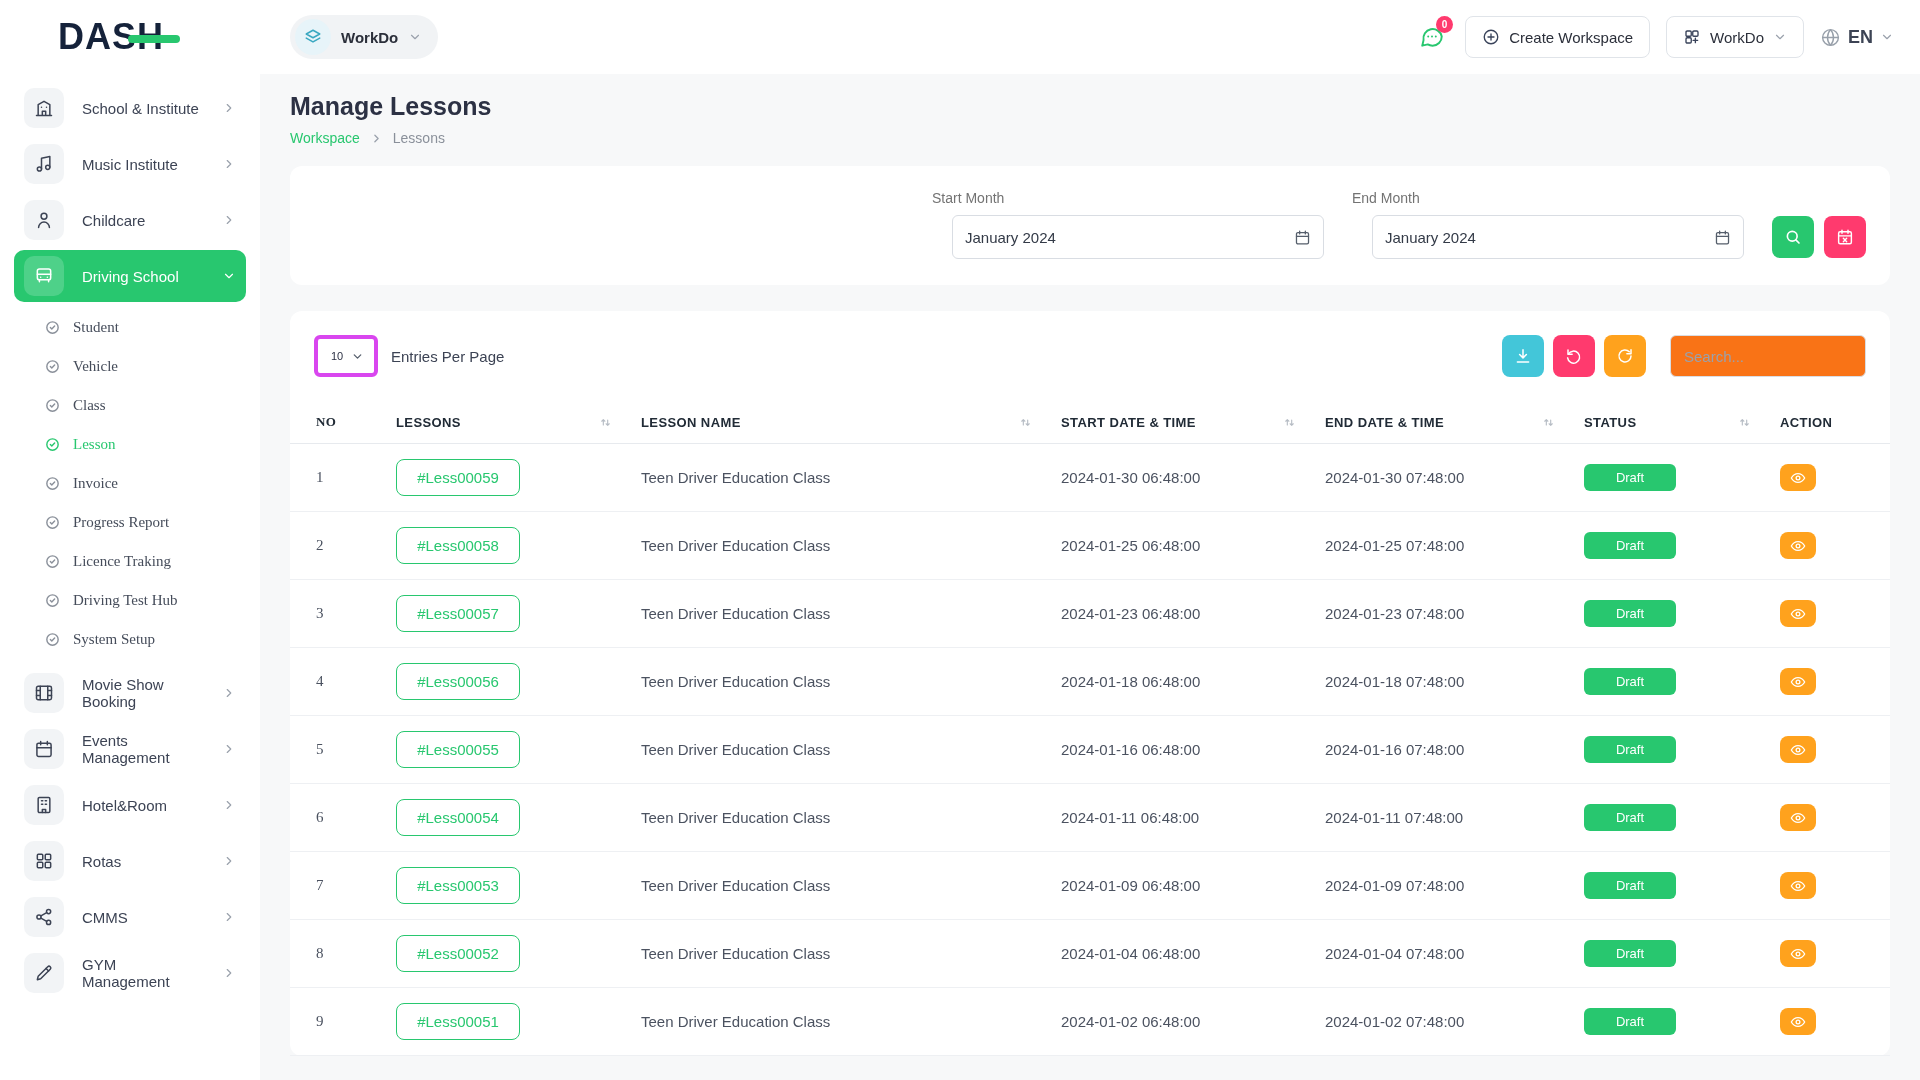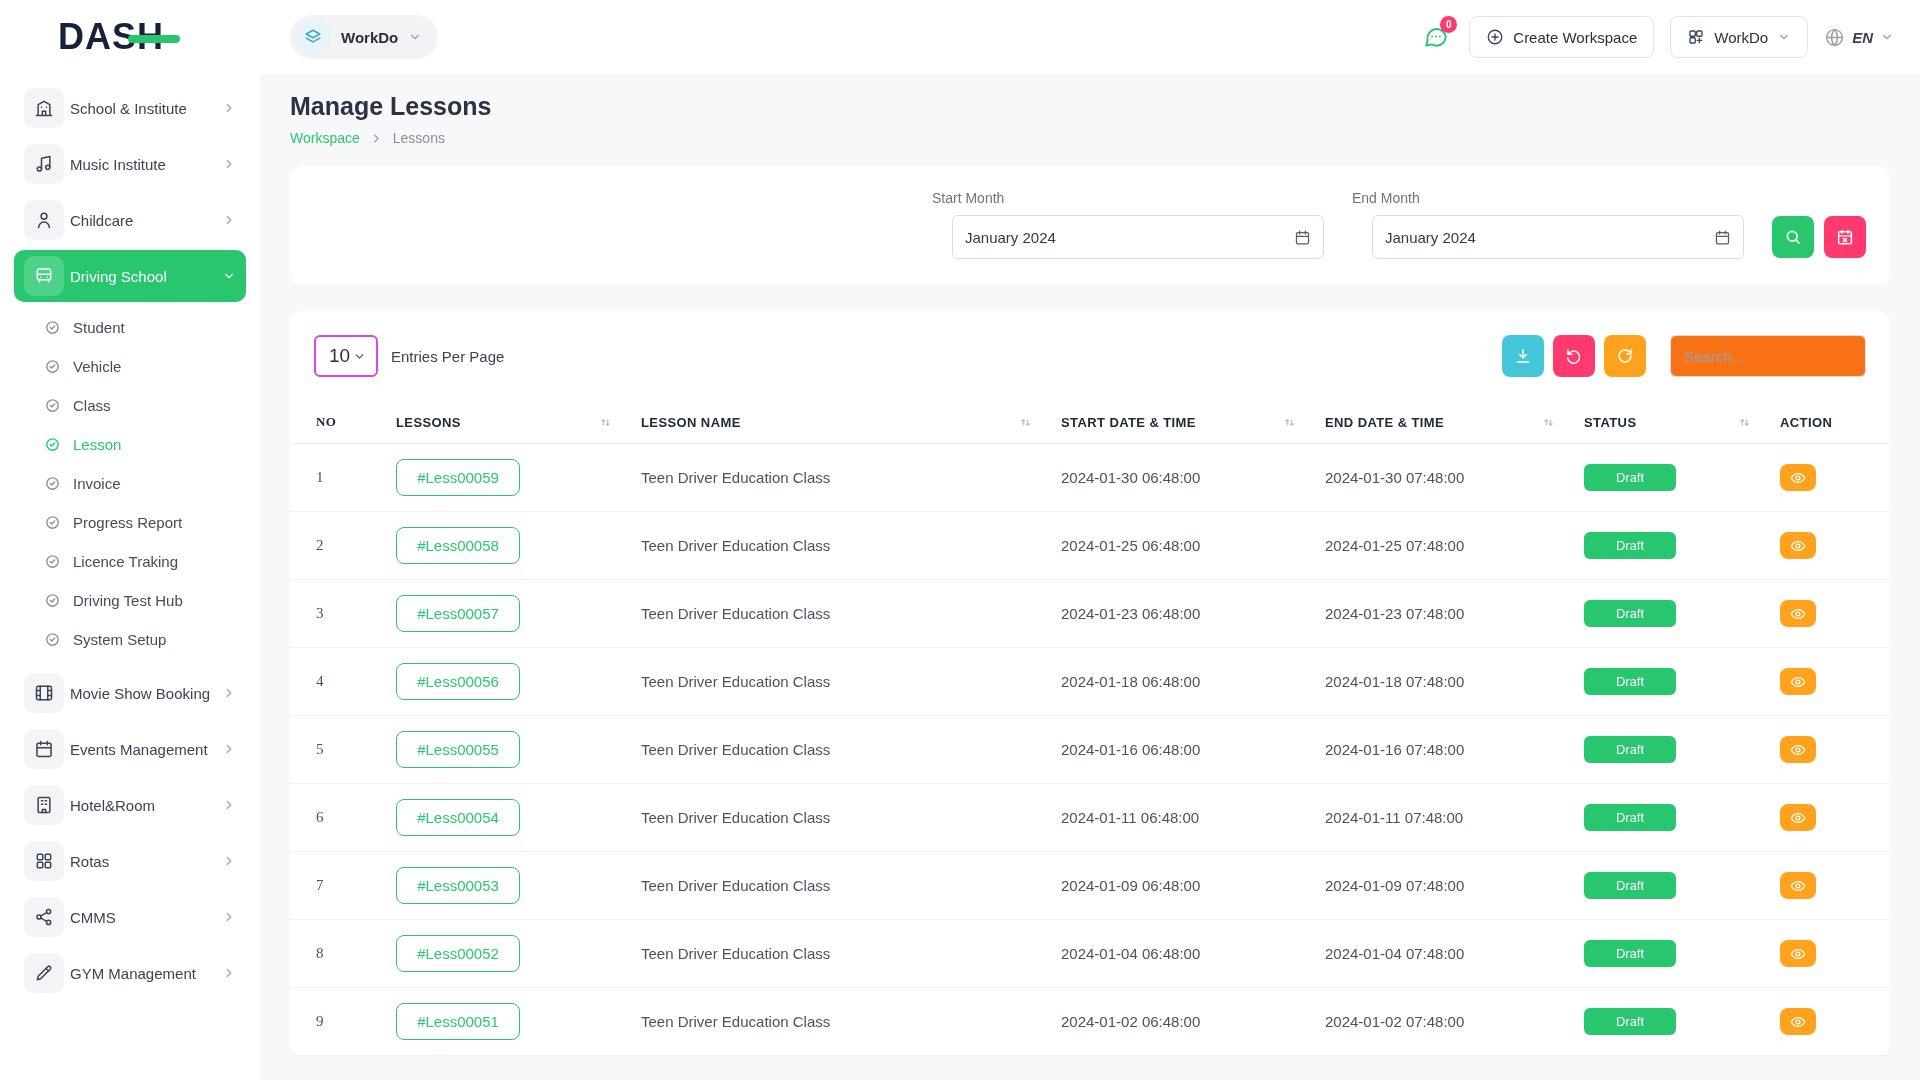--- a/index.html
+++ b/index.html
@@ -16,38 +16,38 @@
   .sidebar {
     width: 260px; flex-shrink: 0; background: #fff; height: 1080px;
     display: flex; flex-direction: column; overflow: hidden;
   }
   .logo-wrap { height: 74px; display: flex; align-items: center; padding-left: 58px; flex-shrink: 0; }
   .logo { position: relative; display: inline-block; }
   .logo-text { font-weight: 800; font-size: 36px; letter-spacing: 1px; color: #15223a; }
   .logo-bar { position: absolute; right: -16px; top: 54%; transform: translateY(-50%); width: 52px; height: 8px; border-radius: 4px; background: #28c76f; }
   .nav { padding: 4px 0 20px; }
   .nav-item {
-    display: flex; align-items: center; gap: 6px; margin: 4px 14px; padding: 6px 10px;
+    display: flex; align-items: center; gap: 18px; margin: 4px 14px; padding: 6px 10px;
     border-radius: 10px; cursor: pointer; color: #3c4354; font-weight: 500;
   }
   .nav-icon {
     width: 40px; height: 40px; border-radius: 10px; background: #f2f4f6; flex-shrink: 0;
     display: flex; align-items: center; justify-content: center; color: #3c4354;
   }
   .nav-icon svg { width: 20px; height: 20px; }
   .nav-label { flex: 1; font-size: 15px; }
   .chev { width: 14px; height: 14px; color: #9aa1ac; flex-shrink: 0; }
   .chev.down { transform: rotate(90deg); }
   .nav-item.active { background: #28c76f; color: #fff; }
   .nav-item.active .nav-icon { background: rgba(255,255,255,.18); color: #fff; }
   .nav-item.active .chev { color: #fff; }
   .submenu { padding: 2px 0 4px; }
   .sub-item {
     display: flex; align-items: center; gap: 12px; margin: 0 14px; padding: 11px 10px 11px 30px;
-    color: #454c5a; cursor: pointer; font-size: 15px;
+    color: #454c5a; cursor: pointer; font-size: 15px; font-family: Liberation Serif, serif;
   }
   .sub-icon { width: 17px; height: 17px; color: #8a909a; display: flex; }
   .sub-icon svg { width: 17px; height: 17px; }
   .sub-item.active { color: #28c76f; }
   .sub-item.active .sub-icon { color: #28c76f; }
 
   
   .main { flex: 1; display: flex; flex-direction: column; min-width: 0; }
   .topbar {
     height: 74px; background: #fff; display: flex; align-items: center;
@@ -72,21 +72,21 @@
     display: flex; align-items: center; justify-content: center; padding: 0 4px;
   }
   .top-btn {
     display: flex; align-items: center; gap: 9px; height: 42px; padding: 0 16px;
     background: #fff; border: 1px solid #e0e4e9; border-radius: 8px; cursor: pointer;
     font-size: 15px; color: #2b2f3a; font-family: Liberation Sans, sans-serif; font-weight: 500;
   }
   .top-btn svg.btn-ic { width: 18px; height: 18px; color: #39435a; }
   .lang { display: flex; align-items: center; gap: 7px; cursor: pointer; }
   .lang svg.globe { width: 21px; height: 21px; color: #98a0aa; }
-  .lang-label { font-weight: 600; color: #3c4354; font-size: 15px; font-style: italic; }
+  .lang-label { font-weight: 600; color: #3c4354; font-size: 18px; }
 
   
   .content { flex: 1; padding: 18px 30px 0; overflow: hidden; }
   .page-title { font-size: 25px; font-weight: 700; color: #2c3144; }
   .breadcrumb { display: flex; align-items: center; gap: 10px; margin-top: 9px; font-size: 14px; }
   .crumb-link { color: #28c76f; text-decoration: none; cursor: pointer; }
   .crumb-sep { width: 13px; height: 13px; color: #9aa1ac; }
   .crumb-current { color: #8a909a; }
 
   .card { background: #fff; border-radius: 12px; }
@@ -109,23 +109,23 @@
   }
   .sq-btn svg { width: 18px; height: 18px; }
   .sq-btn.green { background: #28c76f; }
   .sq-btn.pink { background: #ff3a6e; }
   .sq-btn.cyan { background: #43c6d9; }
   .sq-btn.orange { background: #ffa21d; }
 
   .table-card { margin-top: 26px; padding: 24px 0 0; min-height: 700px; }
   .table-controls { display: flex; align-items: center; padding: 0 24px; }
   .entries-select {
-    width: 64px; height: 42px; border: 2px solid #d946ef; border-radius: 6px; background: #fff;
+    width: 64px; height: 42px; border: 4px solid #d946ef; border-radius: 6px; background: #fff;
     display: flex; align-items: center; justify-content: space-between; padding: 0 10px 0 13px;
-    cursor: pointer; color: #2c3144; font-size: 19px;
+    cursor: pointer; color: #2c3144; font-size: 11px;
   }
   .entries-select svg { width: 13px; height: 13px; color: #555e6b; }
   .entries-label { margin-left: 13px; color: #3c4354; font-size: 15px; }
   .controls-right { margin-left: auto; display: flex; align-items: center; gap: 9px; }
   .search-input {
     width: 196px; height: 42px; border: 1px solid #d9dde3; border-radius: 6px; margin-left: 15px;
     padding: 0 13px; font-size: 15px; color: #3c4354; font-family: inherit; outline: none; background: #f97316;
   }
   .search-input::placeholder { color: #9aa1ac; }
 

